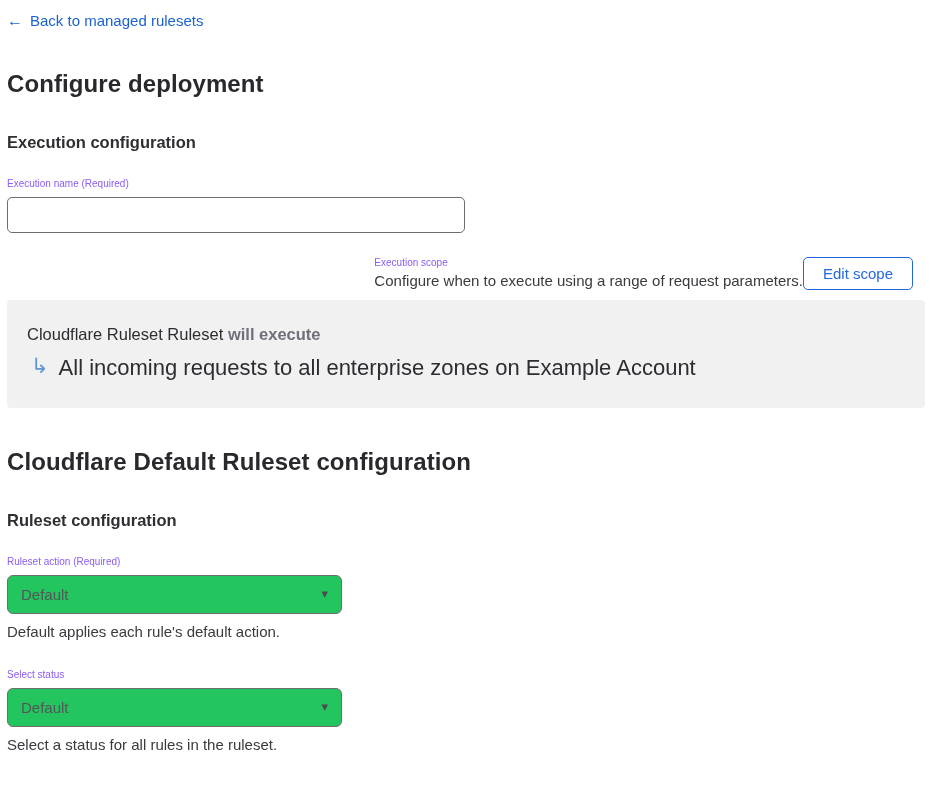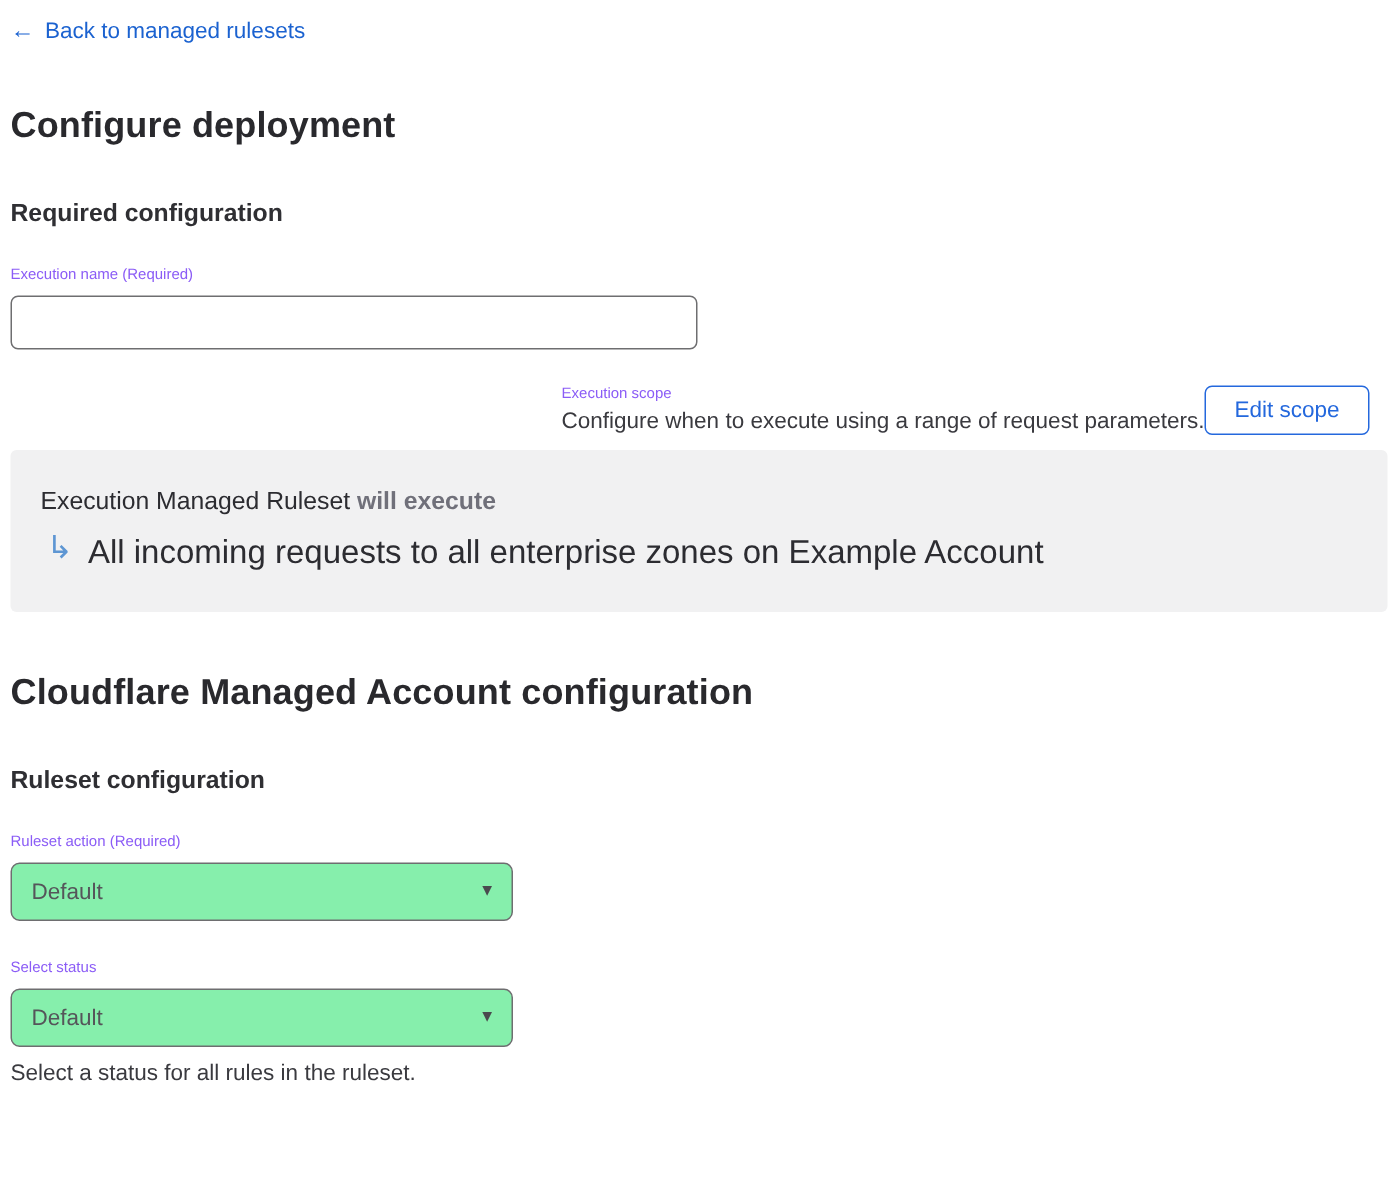--- a/index.html
+++ b/index.html
@@ -112,21 +112,21 @@
     font-size: 22px;
     color: #2c2c31;
   }
   
   .select-box {
     position: relative;
     width: 335px;
     height: 39px;
     border: 1px solid #6e6e70;
     border-radius: 6px;
-    background: #86efac;
+    background: #22c55e;
     display: flex;
     align-items: center;
     cursor: pointer;
   }
   .select-box .select-value {
     font-size: 15px;
     color: #55555a;
     padding-left: 13px;
   }
   .select-box .chevron {
@@ -152,53 +152,54 @@
 
 <div class="page">
 
   <a class="back-link">
     <span class="arrow">←</span>
     <span>Back to managed rulesets</span>
   </a>
 
   <h1 class="page-heading">Configure deployment</h1>
 
-  <h2 class="section-heading">Required configuration</h2>
+  <h2 class="section-heading">Execution configuration</h2>
 
   <label class="field-label">Execution name (Required)</label>
   <input class="text-input" type="text" value="" style="">
 
   <div class="scope-row">
     <div class="scope-text">
       <label class="field-label">Execution scope</label>
       <div class="scope-desc">Configure when to execute using a range of request parameters.</div>
     </div>
     <button class="edit-scope-btn">Edit scope</button>
   </div>
 
   <div class="summary-box">
     <div class="summary-line1">
-      <span class="ruleset-name">Execution Managed Ruleset</span>
+      <span class="ruleset-name">Cloudflare Ruleset Ruleset</span>
       <span class="muted">will execute</span>
     </div>
     <div class="summary-line2">
       <span class="breakout-arrow">↳</span>
       <span class="scope-value">All incoming requests to all enterprise zones on Example Account</span>
     </div>
   </div>
 
-  <h1 class="page-heading mt-sec-gap">Cloudflare Managed Account configuration</h1>
+  <h1 class="page-heading mt-sec-gap">Cloudflare Default Ruleset configuration</h1>
 
   <h2 class="section-heading">Ruleset configuration</h2>
 
   <label class="field-label">Ruleset action (Required)</label>
   <div class="select-box">
     <span class="select-value">Default</span>
     <span class="chevron">▾</span>
   </div>
+  <div class="help-text">Default applies each rule's default action.</div>
 
   <label class="field-label">Select status</label>
   <div class="select-box">
     <span class="select-value">Default</span>
     <span class="chevron">▾</span>
   </div>
   <div class="help-text">Select a status for all rules in the ruleset.</div>
 
 </div>
 

